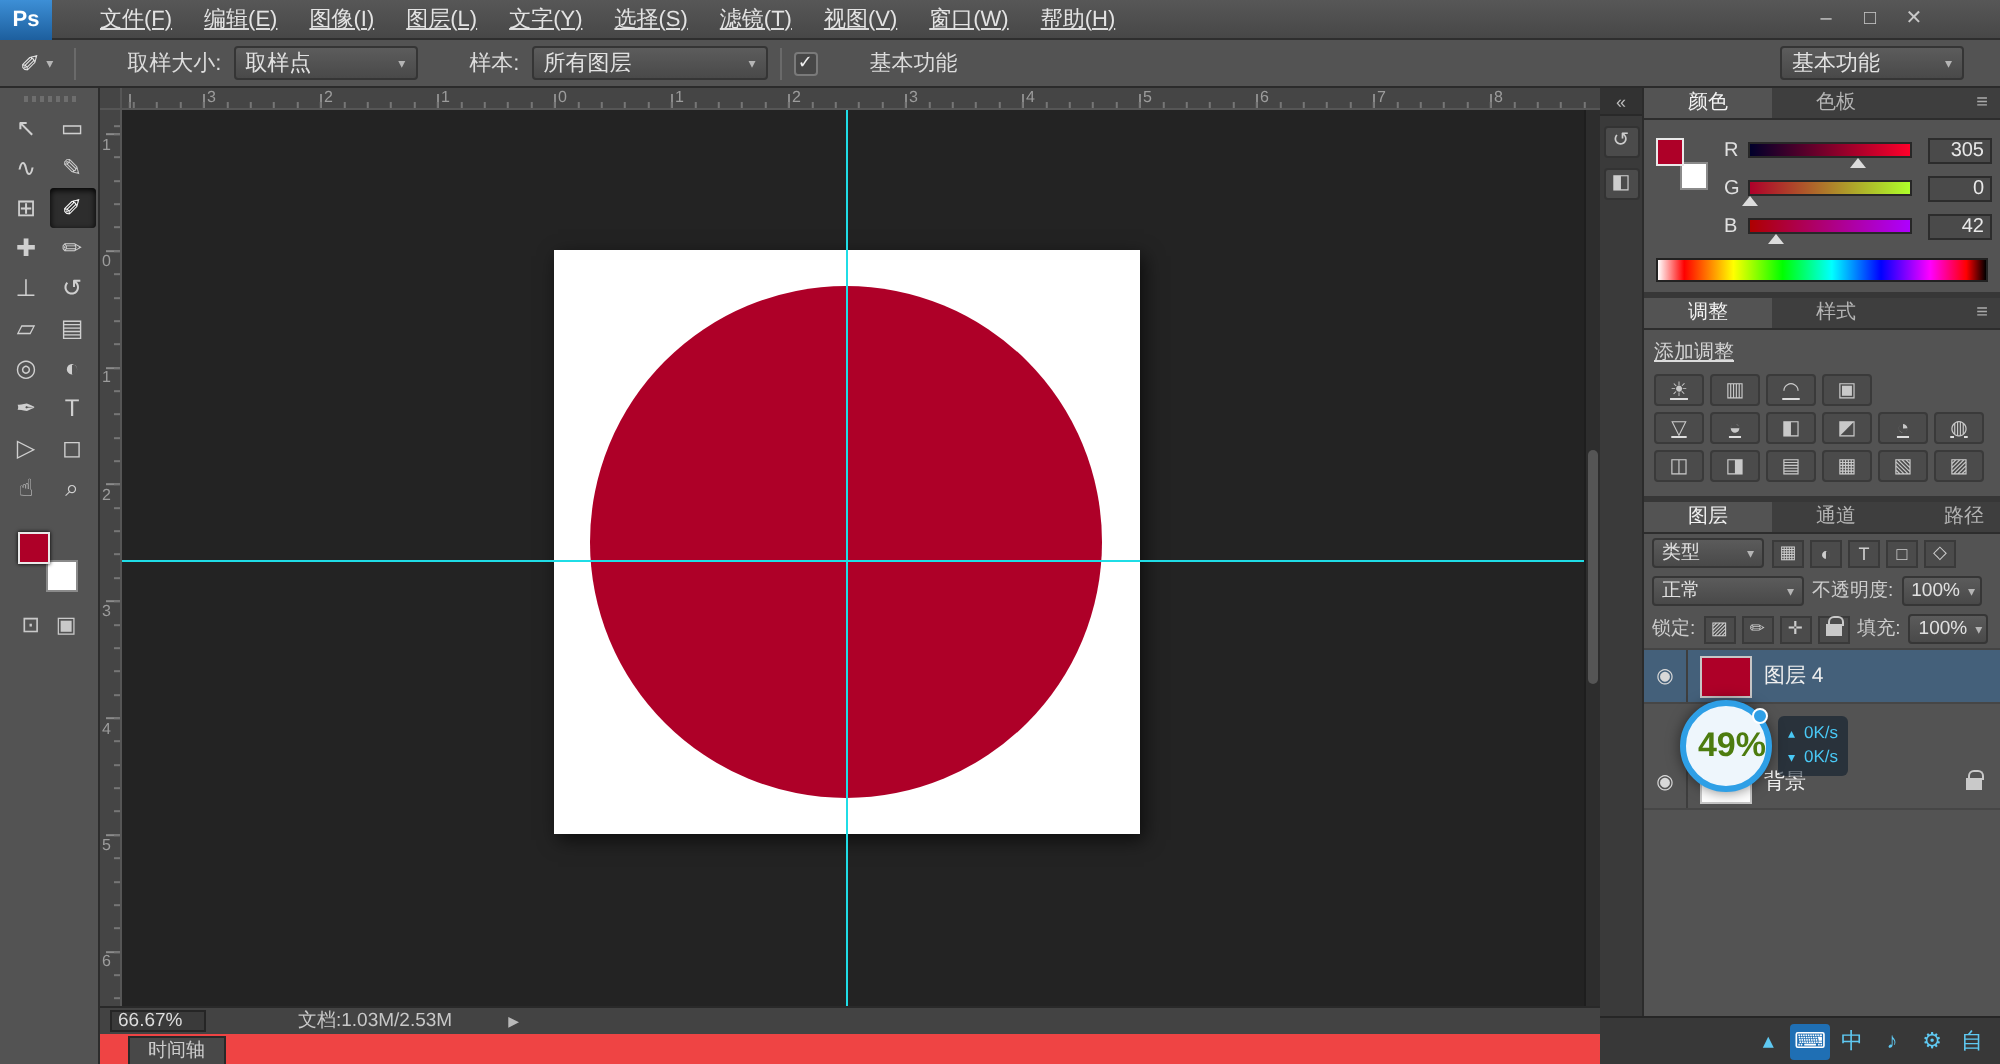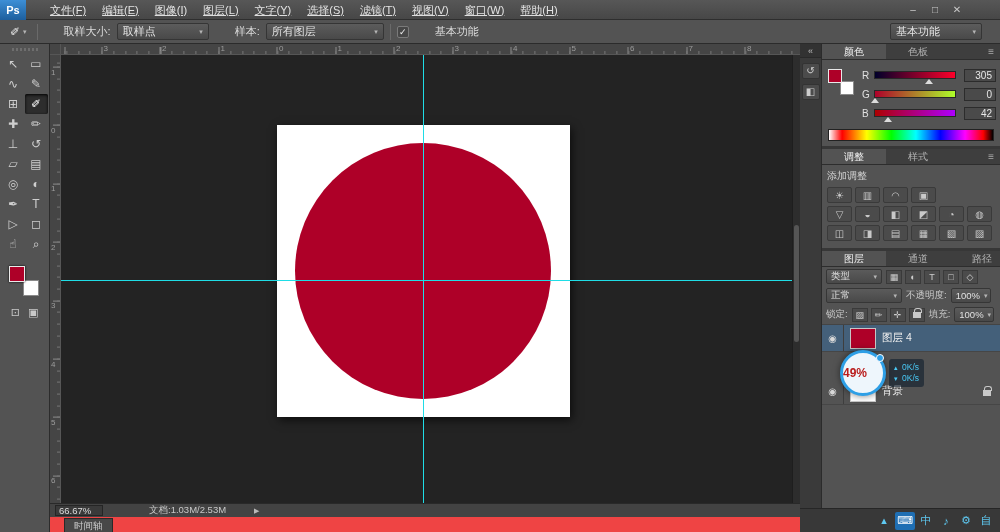--- a/index.html
+++ b/index.html
@@ -106,21 +106,21 @@
   .ch-r{background:linear-gradient(90deg,rgb(0,0,42),rgb(255,0,42));}
   .ch-g{background:linear-gradient(90deg,rgb(174,0,42),rgb(174,255,42));}
   .ch-b{background:linear-gradient(90deg,rgb(174,0,0),rgb(174,0,255));}
   .ch-thumb{position:absolute;bottom:-6px;width:0;height:0;border-left:4px solid transparent;
             border-right:4px solid transparent;border-bottom:5px solid #dcdcdc;transform:translateX(-4px);}
   .ch-value{width:32px;margin-left:8px;font-size:10px;text-align:right;color:#e8e8e8;background:#4a4a4a;
             border:1px solid #2c2c2c;height:13px;line-height:11px;padding-right:3px;}
   .spectrum{position:absolute;left:6px;right:6px;bottom:5px;height:12px;border:1px solid #222;
             background:linear-gradient(90deg,#fff 0,#f00 8%,#ff0 23%,#0f0 38%,#0ff 53%,#00f 68%,#f0f 83%,#f00 94%,#000 100%);}
 
-  .adjust-body{padding:3px 5px 4px;}
+  .adjust-body{padding:3px 5px 4px;text-decoration:underline;}
   .add-label{font-size:10px;color:#d2d2d2;margin:1px 0 4px;}
   .adj-row{display:flex;gap:3px;margin-bottom:3px;}
   .adj-btn{width:25px;height:16px;background:#4b4b4b;border:1px solid #3a3a3a;border-radius:2px;color:#c9c9c9;
            font-size:10px;display:flex;align-items:center;justify-content:center;}
 
   .layers-panel{flex:1;display:flex;flex-direction:column;}
   .layers-body{flex:1;display:flex;flex-direction:column;}
   .filter-row,.blend-row,.lock-row{display:flex;align-items:center;padding:2px 4px;gap:4px;font-size:9.5px;}
   .mini-combo{height:15px;background:linear-gradient(#5b5b5b,#494949);border:1px solid #363636;border-radius:2px;
               font-size:9.5px;display:flex;align-items:center;justify-content:space-between;padding:0 4px;gap:4px;color:#e0e0e0;}
@@ -145,21 +145,21 @@
   
   .tray{position:absolute;left:800px;top:508px;width:200px;height:24px;background:#383838;border-top:1px solid #262626;
         display:flex;align-items:center;justify-content:flex-end;gap:2px;padding-right:5px;}
   .tray-item{min-width:18px;height:18px;display:flex;align-items:center;justify-content:center;
              font-size:11px;color:#5fc9f2;border-radius:2px;padding:0 2px;}
   .tray-item.hl{background:#1f6fb4;color:#fff;}
 
   
   .netwidget{position:absolute;left:840px;top:350px;display:flex;align-items:center;z-index:20;}
   .netcircle{position:relative;width:46px;height:46px;border-radius:50%;background:#eef6fc;border:3px solid var(--netblue);
-             display:flex;align-items:center;justify-content:flex-start;font-size:12px;font-weight:bold;color:#b91c1c;
+             display:flex;align-items:center;justify-content:flex-end;font-size:17px;font-weight:bold;color:#4d7c0f;
              box-shadow:0 0 7px rgba(0,0,0,.5);}
   .netdot{position:absolute;right:-1px;top:1px;width:8px;height:8px;border-radius:50%;background:var(--netblue);border:1px solid #fff;}
   .netspeeds{margin-left:3px;background:rgba(8,24,40,.55);border-radius:3px;padding:3px 5px;font-size:8.5px;
              color:#49c9f6;line-height:11px;white-space:nowrap;}
   .net-arrow{display:inline-block;width:8px;font-size:7px;color:#49c9f6;}
 </style>
 </head>
 <body>
 
 <div class="app">

